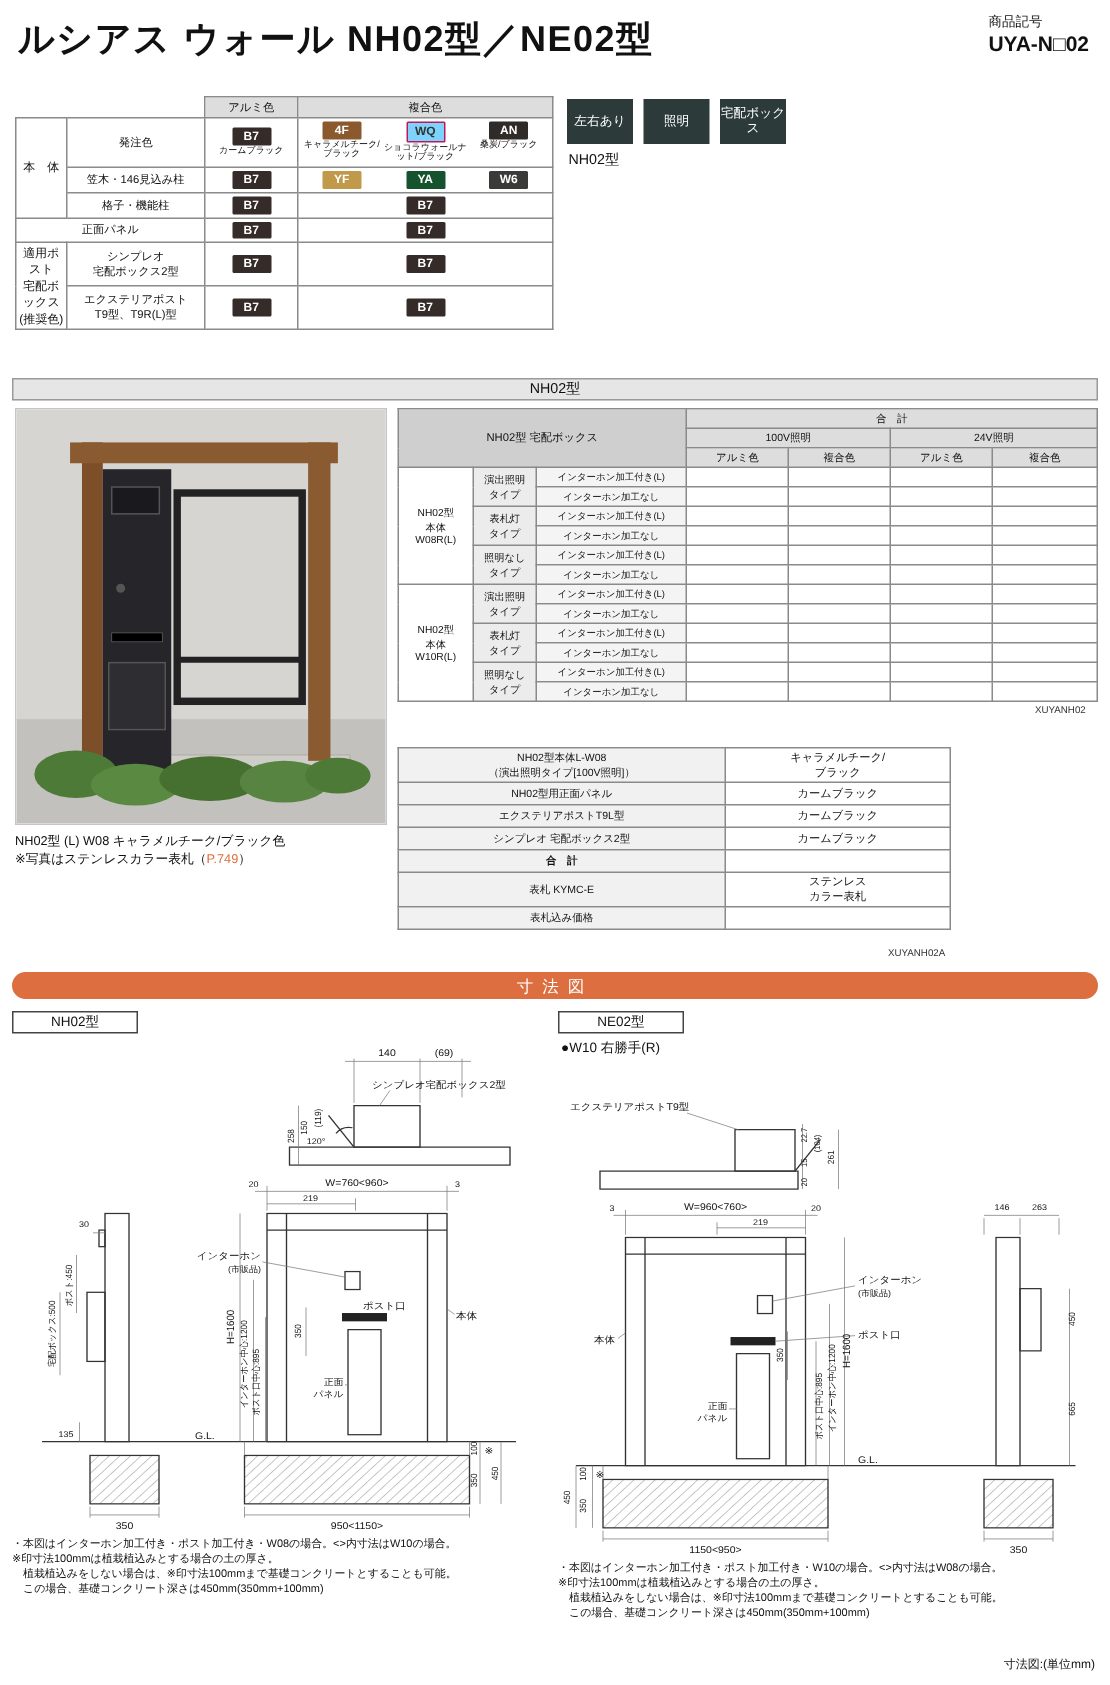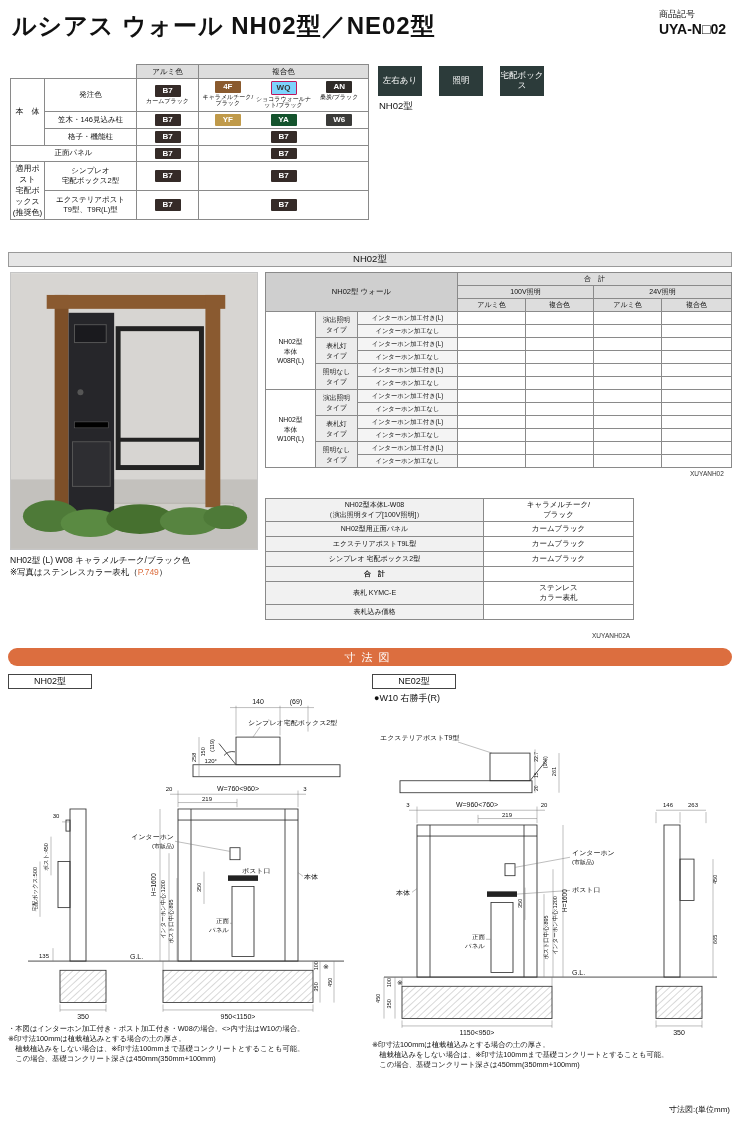--- a/index.html
+++ b/index.html
@@ -14,21 +14,21 @@
 .pre{white-space:pre-line}
 .color-table{position:absolute;left:10px;top:64px;width:358px;font-size:7.5px}
 .color-table .blank{border:none;background:#fff}
 .color-table .hd{background:#ddd;height:14px}
 .color-table .grp{font-size:8px}
 .cc{padding:2px 1px}
 .chiprow{display:flex;justify-content:space-around;align-items:flex-start}
 .chipw{display:flex;flex-direction:column;align-items:center;gap:1px;flex:1}
 .chip{display:inline-block;min-width:26px;padding:1px 2px;font-size:8px;font-weight:bold;line-height:1.2;border-radius:1px}
 .cname{font-size:6px;line-height:1.15}
-.badges{position:absolute;left:378px;top:66px;display:flex;gap:17px}
+.badges{position:absolute;left:378px;top:66px;display:flex;gap:7px}
 .badge{width:44px;height:30px;background:#2C3B3A;color:#fff;font-size:8.5px;display:flex;align-items:center;justify-content:center;text-align:center;line-height:1.15}
 .badge-model{position:absolute;left:379px;top:100px;font-size:9.5px}
 .sec-banner{position:absolute;left:8px;top:252px;width:724px;height:15px;background:#e6e6e6;border:1px solid #9a9a9a;font-size:9.5px;display:flex;align-items:center;justify-content:center}
 .photo{position:absolute;left:10px;top:272px;width:248px;height:278px;border:1px solid #c5c5c5}
 .photo-cap1{position:absolute;left:10px;top:555px;font-size:8.5px}
 .photo-cap2{position:absolute;left:10px;top:567px;font-size:8.5px}
 .plink{color:#DC6E3F}
 .price-table{position:absolute;left:265px;top:272px;width:466px;font-size:7px}
 .price-table td{height:13px}
 .price-table .corner{background:#cfcfcf;font-size:7.5px}
@@ -231,21 +231,21 @@
         <col style="width:50px">
         <col style="width:42px">
         <col style="width:100px">
         <col style="width:68px">
         <col style="width:68px">
         <col style="width:68px">
         <col style="width:70px">
       </colgroup>
     <tbody>
         <tr>
-      <td class="corner" rowspan="3" colspan="3">NH02型 ウォール</td>
+      <td class="corner" rowspan="3" colspan="3">NH02型 宅配ボックス</td>
       <td class="hd" colspan="4">合　計</td>
     </tr>
     <tr>
       <td class="hd" colspan="2">100V照明</td>
       <td class="hd" colspan="2">24V照明</td>
     </tr>
     <tr>
       <td class="hd">アルミ色</td>
       <td class="hd">複合色</td>
       <td class="hd">アルミ色</td>
@@ -604,20 +604,21 @@
       <text class="mid t6" transform="rotate(-90 19 322)" x="19" y="322">350</text>
       <text class="mid t6" transform="rotate(-90 8 316)" x="8" y="316">450</text>
       <text class="mid" x="105" y="356">1150&lt;950&gt;</text>
       <text class="mid t6" x="296" y="108">146</text>
       <text class="mid t6" x="321" y="108">263</text>
       <text class="mid t6" transform="rotate(-90 345 187)" x="345" y="187">450</text>
       <text class="mid t6" transform="rotate(-90 345 252)" x="345" y="252">665</text>
       <text class="mid" x="307" y="356">350</text>
     </svg>
     <div class="notes">
+      <div>・本図はインターホン加工付き・ポスト加工付き・W10の場合。&lt;&gt;内寸法はW08の場合。</div>
       <div>※印寸法100mmは植栽植込みとする場合の土の厚さ。</div>
       <div>　植栽植込みをしない場合は、※印寸法100mmまで基礎コンクリートとすることも可能。</div>
       <div>　この場合、基礎コンクリート深さは450mm(350mm+100mm)</div>
     </div>
   </div>
 
   <div class="unit-note">寸法図:(単位mm)</div>
 
 </div>
 

